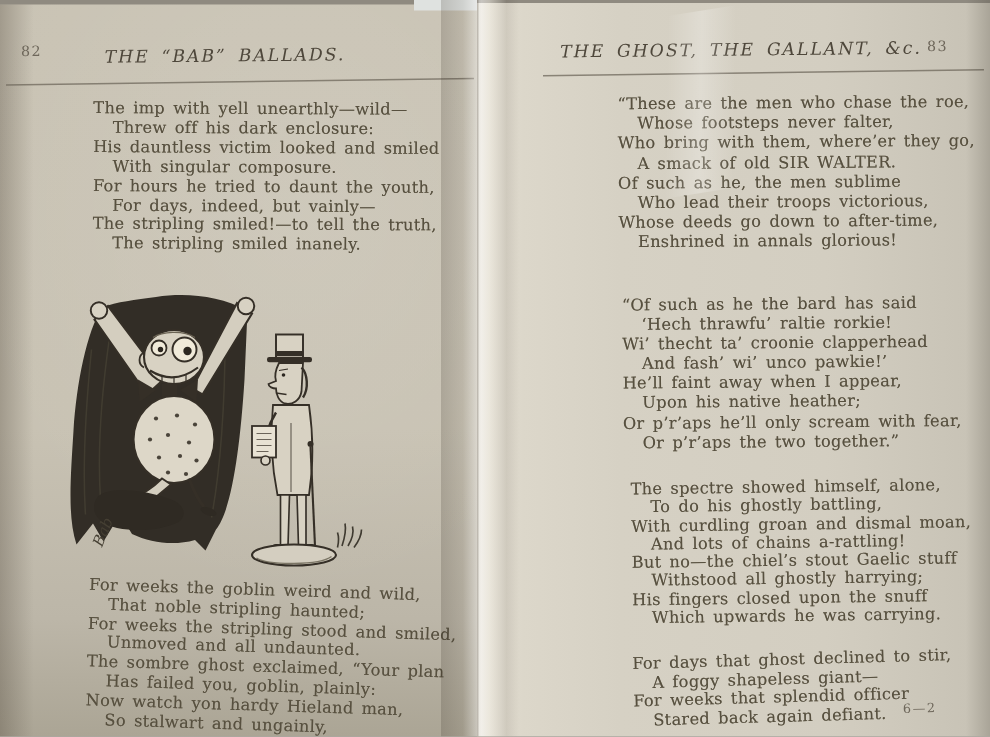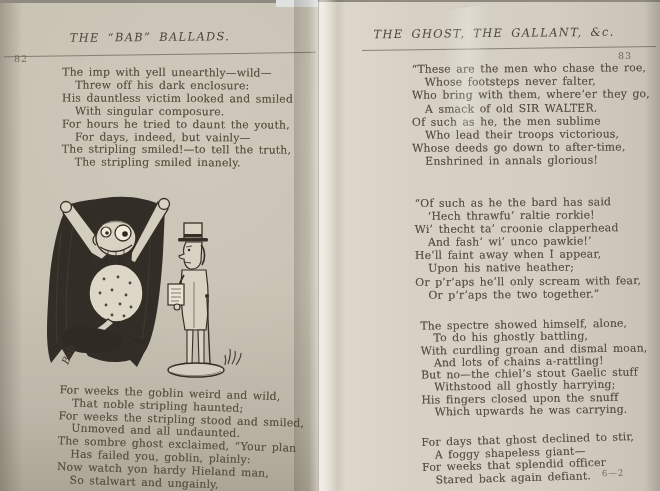--- a/index.html
+++ b/index.html
@@ -20,21 +20,21 @@
     left:318px;top:2px;width:342px;height:489px;z-index:1;
     background:
       linear-gradient(90deg,#e4dfd3 0%,#dcd7ca 9%,#d6d1c4 28%,#d3cec1 68%,#c8c3b6 96%),
       linear-gradient(180deg, rgba(255,255,255,0.08) 0%, rgba(0,0,0,0) 30%);
   }
   .running-header{
     position:absolute;font-style:italic;font-size:11.5px;color:#4e473b;
     letter-spacing:1.3px;word-spacing:3px;white-space:nowrap;text-align:center;
   }
   .page-rule{position:absolute;height:1px;background:#6e675b;opacity:.75;}
-  .page-number{position:absolute;font-size:9.5px;color:#6e675b;letter-spacing:1px;margin-top:24px;}
+  .page-number{position:absolute;font-size:9.5px;color:#6e675b;letter-spacing:1px;}
   .stanza{position:absolute;font-size:10.8px;color:#57503f;
     letter-spacing:.2px;word-spacing:1.8px;white-space:nowrap;
     text-shadow:0 0 .4px rgba(87,80,63,.55);}
   .stanza .pline:nth-child(even){margin-left:13px;}
   .sig-mark{position:absolute;font-size:8.5px;color:#6e675b;letter-spacing:1px;}
   #illustration{position:absolute;left:38px;top:180px;width:210px;height:196px;}
   .overlay{position:absolute;z-index:3;pointer-events:none;}
   #gutter{left:294px;top:0;width:52px;height:491px;
     background:linear-gradient(90deg, rgba(50,42,32,0.20) 0%, rgba(50,42,32,0.09) 28%,
       rgba(255,255,255,0.50) 52%, rgba(246,243,234,0.45) 62%,

